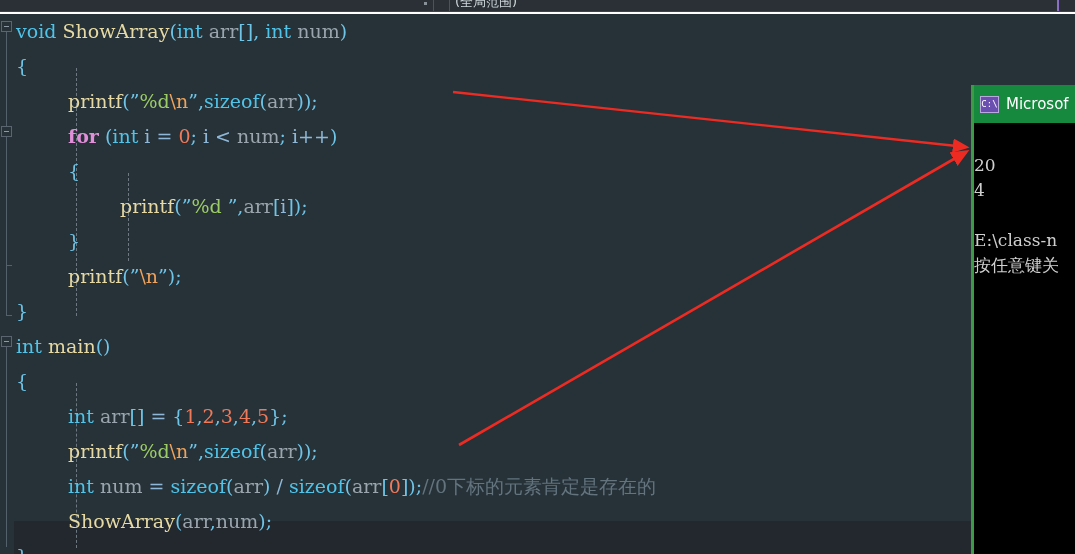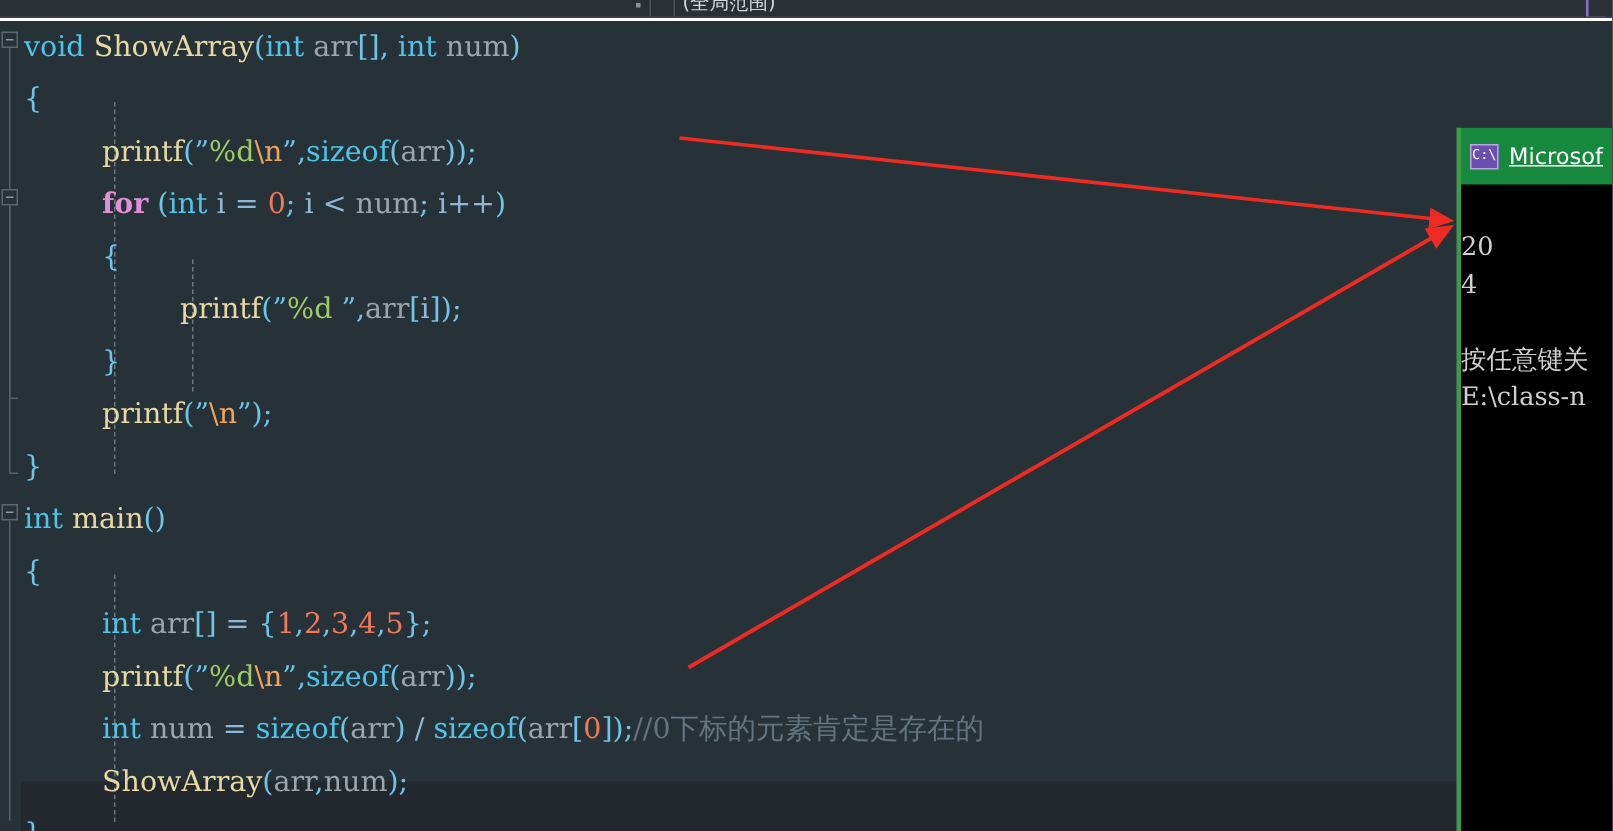--- a/index.html
+++ b/index.html
@@ -173,21 +173,20 @@
     color: #fff;
     line-height: 1;
     flex: none;
   }
   .console-name {
     margin-left: 7px;
     color: #ffffff;
     font-family: "DejaVu Sans", sans-serif;
     font-size: 15px;
     white-space: nowrap;
-    text-decoration: underline;
   }
   .console-body {
     padding: 2px 0 0 2px;
     color: #cfcfcf;
     font-family: "DejaVu Serif", serif;
     font-size: 17px;
     line-height: 25px;
     white-space: pre;
     margin-top: 28px;
   }
@@ -244,21 +243,21 @@
 
     <div class="code" id="code-root"><div class="line"><span style="padding-left:2px"></span><span class="k-type">void</span> <span class="fn">ShowArray</span><span class="punct">(</span><span class="k-type">int</span> <span class="var">arr</span><span class="punct">[</span><span class="punct">]</span><span class="punct">,</span> <span class="k-type">int</span> <span class="var">num</span><span class="punct">)</span></div><div class="line"><span style="padding-left:2px"></span><span class="punct">{</span></div><div class="line"><span style="padding-left:54px"></span><span class="fn">printf</span><span class="punct">(</span><span class="punct">”</span><span class="fmt">%d</span><span class="esc">\n</span><span class="punct">”</span><span class="punct">,</span><span class="k-type">sizeof</span><span class="punct">(</span><span class="var">arr</span><span class="punct">)</span><span class="punct">)</span><span class="punct">;</span></div><div class="line"><span style="padding-left:54px"></span><span class="k-ctrl">for</span> <span class="punct">(</span><span class="k-type">int</span> <span class="id">i</span> <span class="id">=</span> <span class="num">0</span><span class="punct">;</span> <span class="id">i</span> <span class="id">&lt;</span> <span class="var">num</span><span class="punct">;</span> <span class="id">i</span><span class="id">+</span><span class="id">+</span><span class="punct">)</span></div><div class="line"><span style="padding-left:54px"></span><span class="punct">{</span></div><div class="line"><span style="padding-left:106px"></span><span class="fn">printf</span><span class="punct">(</span><span class="punct">”</span><span class="fmt">%d</span><span class="fmt"> </span><span class="punct">”</span><span class="punct">,</span><span class="var">arr</span><span class="punct">[</span><span class="id">i</span><span class="punct">]</span><span class="punct">)</span><span class="punct">;</span></div><div class="line"><span style="padding-left:54px"></span><span class="punct">}</span></div><div class="line"><span style="padding-left:54px"></span><span class="fn">printf</span><span class="punct">(</span><span class="punct">”</span><span class="esc">\n</span><span class="punct">”</span><span class="punct">)</span><span class="punct">;</span></div><div class="line"><span style="padding-left:2px"></span><span class="punct">}</span></div><div class="line"><span style="padding-left:2px"></span><span class="k-type">int</span> <span class="fn">main</span><span class="punct">(</span><span class="punct">)</span></div><div class="line"><span style="padding-left:2px"></span><span class="punct">{</span></div><div class="line"><span style="padding-left:54px"></span><span class="k-type">int</span> <span class="var">arr</span><span class="punct">[</span><span class="punct">]</span> <span class="id">=</span> <span class="punct">{</span><span class="num">1</span><span class="punct">,</span><span class="num">2</span><span class="punct">,</span><span class="num">3</span><span class="punct">,</span><span class="num">4</span><span class="punct">,</span><span class="num">5</span><span class="punct">}</span><span class="punct">;</span></div><div class="line"><span style="padding-left:54px"></span><span class="fn">printf</span><span class="punct">(</span><span class="punct">”</span><span class="fmt">%d</span><span class="esc">\n</span><span class="punct">”</span><span class="punct">,</span><span class="k-type">sizeof</span><span class="punct">(</span><span class="var">arr</span><span class="punct">)</span><span class="punct">)</span><span class="punct">;</span></div><div class="line"><span style="padding-left:54px"></span><span class="k-type">int</span> <span class="var">num</span> <span class="id">=</span> <span class="k-type">sizeof</span><span class="punct">(</span><span class="var">arr</span><span class="punct">)</span> <span class="id">/</span> <span class="k-type">sizeof</span><span class="punct">(</span><span class="var">arr</span><span class="punct">[</span><span class="num">0</span><span class="punct">]</span><span class="punct">)</span><span class="punct">;</span><span class="cmt">//0下标的元素肯定是存在的</span></div><div class="line"><span style="padding-left:54px"></span><span class="fn">ShowArray</span><span class="punct">(</span><span class="var">arr</span><span class="punct">,</span><span class="var">num</span><span class="punct">)</span><span class="punct">;</span></div><div class="line"><span style="padding-left:2px"></span><span class="punct">}</span></div></div>
   </div>
 
   <div class="console">
     <div class="console-accent-l"></div>
     <div class="console-title">
       <div class="console-ico">C:\</div>
       <div class="console-name">Microsof</div>
     </div>
-    <div class="console-body" id="console-root"><div>20</div><div>4</div><div>&nbsp;</div><div>按任意键关</div><div>E:\class-n</div></div>
+    <div class="console-body" id="console-root"><div>20</div><div>4</div><div>&nbsp;</div><div>E:\class-n</div><div>按任意键关</div></div>
   </div>
 
   <svg class="arrows" viewBox="0 0 1075 554">
     <defs>
       <marker id="ah" markerWidth="7" markerHeight="7" refX="5.5" refY="3" orient="auto">
         <path d="M0,0 L7,3 L0,6 z" fill="#ee2b22"></path>
       </marker>
     </defs>
     <line id="arr1" stroke="#ee2b22" stroke-width="2.4" marker-end="url(#ah)" x1="453" y1="92" x2="966" y2="147"></line>
     <line id="arr2" stroke="#ee2b22" stroke-width="2.6" marker-end="url(#ah)" x1="459" y1="445" x2="966" y2="152"></line>

